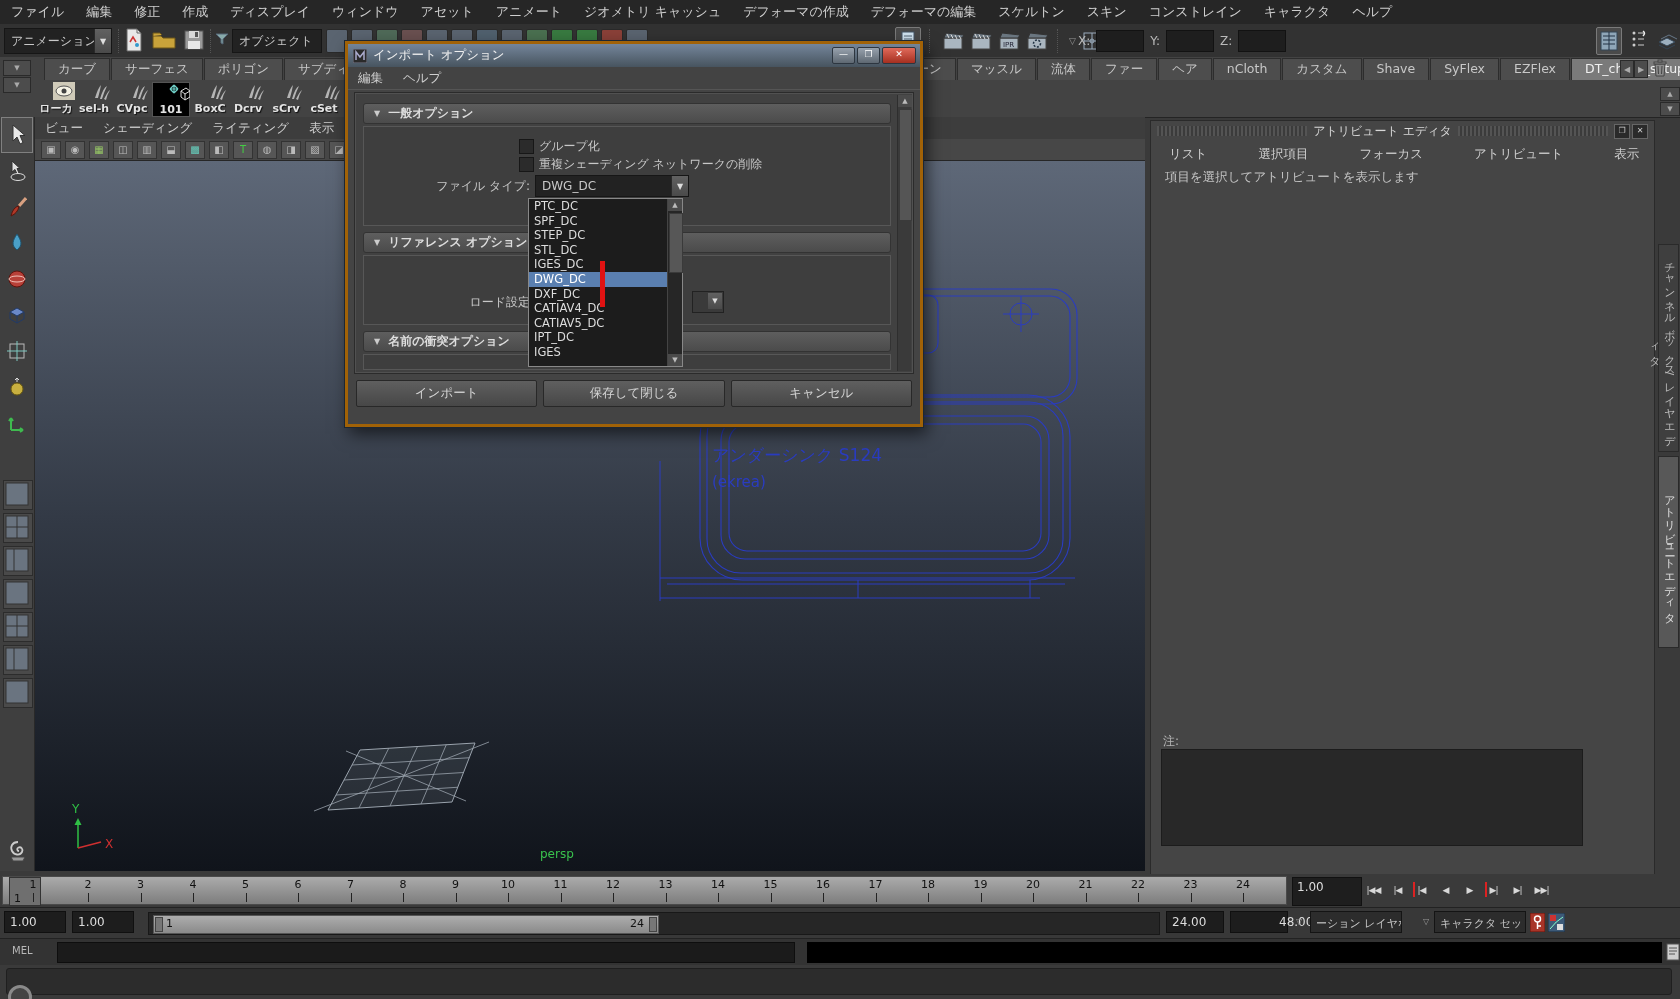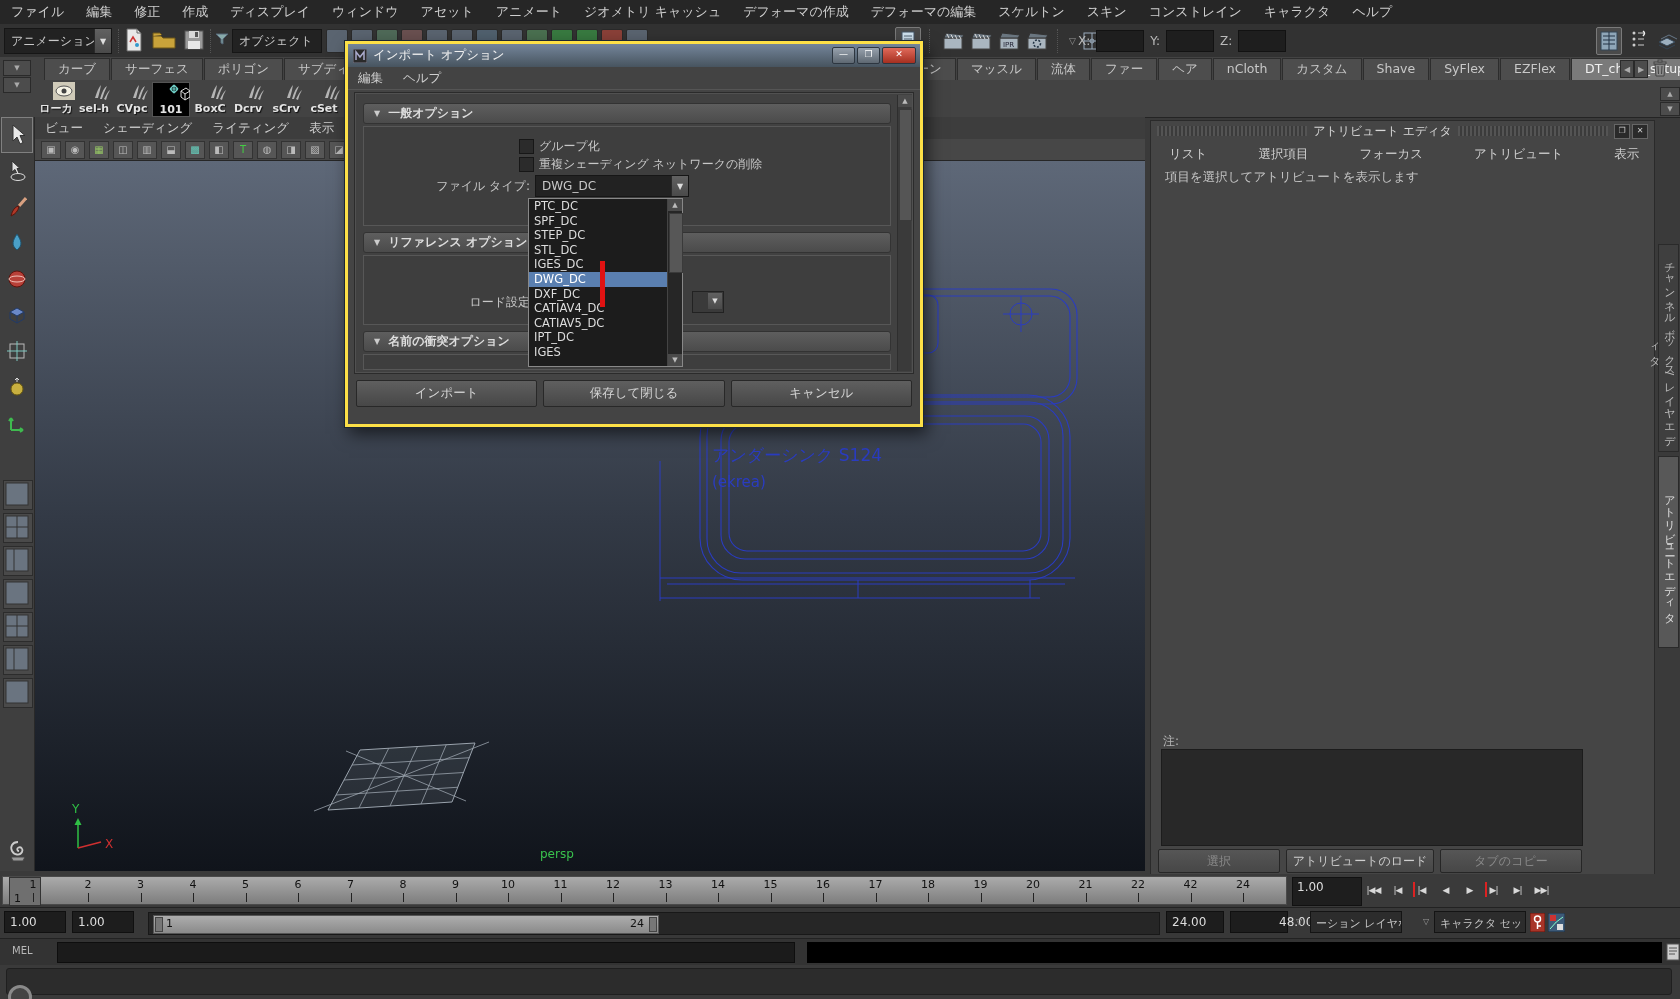--- a/index.html
+++ b/index.html
@@ -78,21 +78,21 @@
   .tinyarrow{position:absolute;top:9px;font-size:8px;color:#999;}
   
   #mel{left:0;top:938px;width:1680px;height:27px;background:#333;border-top:1px solid #222;}
   #mel-label{position:absolute;left:12px;top:6px;font-size:10px;color:#b8b8b8;}
   #mel-input{position:absolute;left:57px;top:3px;width:738px;height:21px;background:#1b1b1b;border:1px solid #0e0e0e;box-sizing:border-box;}
   #mel-result{position:absolute;left:807px;top:3px;width:855px;height:21px;background:#000;}
   #helpline{left:0;top:965px;width:1680px;height:34px;background:#3a3a3a;overflow:hidden;}
   #helpbar{position:absolute;left:6px;top:3px;width:1664px;height:25px;background:#2c2c2c;border:1px solid #1f1f1f;border-radius:3px;}
   #helpcircle{position:absolute;left:8px;top:20px;width:18px;height:18px;border:3px solid #8a8a8a;border-radius:50%;background:#444;}
   
-  #dialog{left:345px;top:41px;width:572px;height:380px;background:#444;border:3px solid #fde047;
+  #dialog{left:345px;top:41px;width:572px;height:380px;background:#444;border:3px solid #a16207;
           box-shadow:0 0 0 1px #1d2733, 4px 7px 16px rgba(0,0,0,.6);z-index:40;box-sizing:content-box;}
   #dlg-title{position:absolute;left:0;top:0;width:100%;height:23px;background:linear-gradient(#74859a,#47545f);display:flex;align-items:center;}
   #dlg-title .t{font-size:12.5px;color:#eee;margin-left:6px;white-space:nowrap;}
   .wbtn{height:15px;border:1px solid #2d3640;border-radius:2px;color:#fff;font-size:9px;line-height:13px;text-align:center;margin-left:2px;}
   .wbtn.gray{width:21px;background:linear-gradient(#97a1ad,#5e6872);}
   .wbtn.red{width:32px;background:linear-gradient(#e06a5a,#a52f20);}
   #dlg-menus{position:absolute;left:0;top:23px;width:100%;height:22px;background:#434343;border-bottom:1px solid #555;display:flex;align-items:center;}
   #dlg-content{position:absolute;left:6px;top:48px;width:558px;height:280px;background:#414141;border:1px solid #2b2b2b;box-shadow:inset 0 0 0 1px #515151;}
   .sechdr{position:absolute;left:8px;width:528px;height:21px;background:linear-gradient(#5e5e5e,#4b4b4b);border:1px solid #333;border-radius:3px;display:flex;align-items:center;font-size:12px;font-weight:bold;color:#ddd;box-sizing:border-box;}
   .sechdr .ar{font-size:8px;margin:0 8px 0 10px;color:#ccc;}
@@ -586,25 +586,20 @@
         <div class="pmi">リスト</div>
         <div class="pmi">選択項目</div>
         <div class="pmi">フォーカス</div>
         <div class="pmi">アトリビュート</div>
         <div class="pmi">表示</div>
         <div class="pmi">ヘルプ</div>
       </div>
     <div id="ae-msg">項目を選択してアトリビュートを表示します</div>
     <div id="ae-notes-label">注:</div>
     <div id="ae-notes"></div>
-    <div id="ae-btns">
-        <div class="aebtn" style="width: 120px; color: rgb(138, 138, 138);">選択</div>
-        <div class="aebtn" style="width: 146px; color: rgb(207, 207, 207);">アトリビュートのロード</div>
-        <div class="aebtn" style="width: 140px; color: rgb(138, 138, 138);">タブのコピー</div>
-      </div>
   </div>
 
   <div id="stabs"></div>
 
   <div id="timeline" class="abs">
     <div id="ruler">
       <div id="curframe">
         <span class="cf">1</span>
       </div>
     <div class="fnum" style="left: 30px;">1</div>
@@ -644,21 +639,21 @@
         <div class="fnum" style="left: 925px;">18</div>
         <div class="ftick" style="left: 925px;"></div>
         <div class="fnum" style="left: 977.5px;">19</div>
         <div class="ftick" style="left: 977.5px;"></div>
         <div class="fnum" style="left: 1030px;">20</div>
         <div class="ftick" style="left: 1030px;"></div>
         <div class="fnum" style="left: 1082.5px;">21</div>
         <div class="ftick" style="left: 1082.5px;"></div>
         <div class="fnum" style="left: 1135px;">22</div>
         <div class="ftick" style="left: 1135px;"></div>
-        <div class="fnum" style="left: 1187.5px;">42</div>
+        <div class="fnum" style="left: 1187.5px;">23</div>
         <div class="ftick" style="left: 1187.5px;"></div>
         <div class="fnum" style="left: 1240px;">24</div>
         <div class="ftick" style="left: 1240px;"></div>
       </div>
     <div id="curtime">1.00</div>
     <div id="playback">
         <div class="pb">|◀◀</div>
         <div class="pb">|◀</div>
         <div class="pb">|◀<span class="red"></span></div>
         <div class="pb">◀</div>

